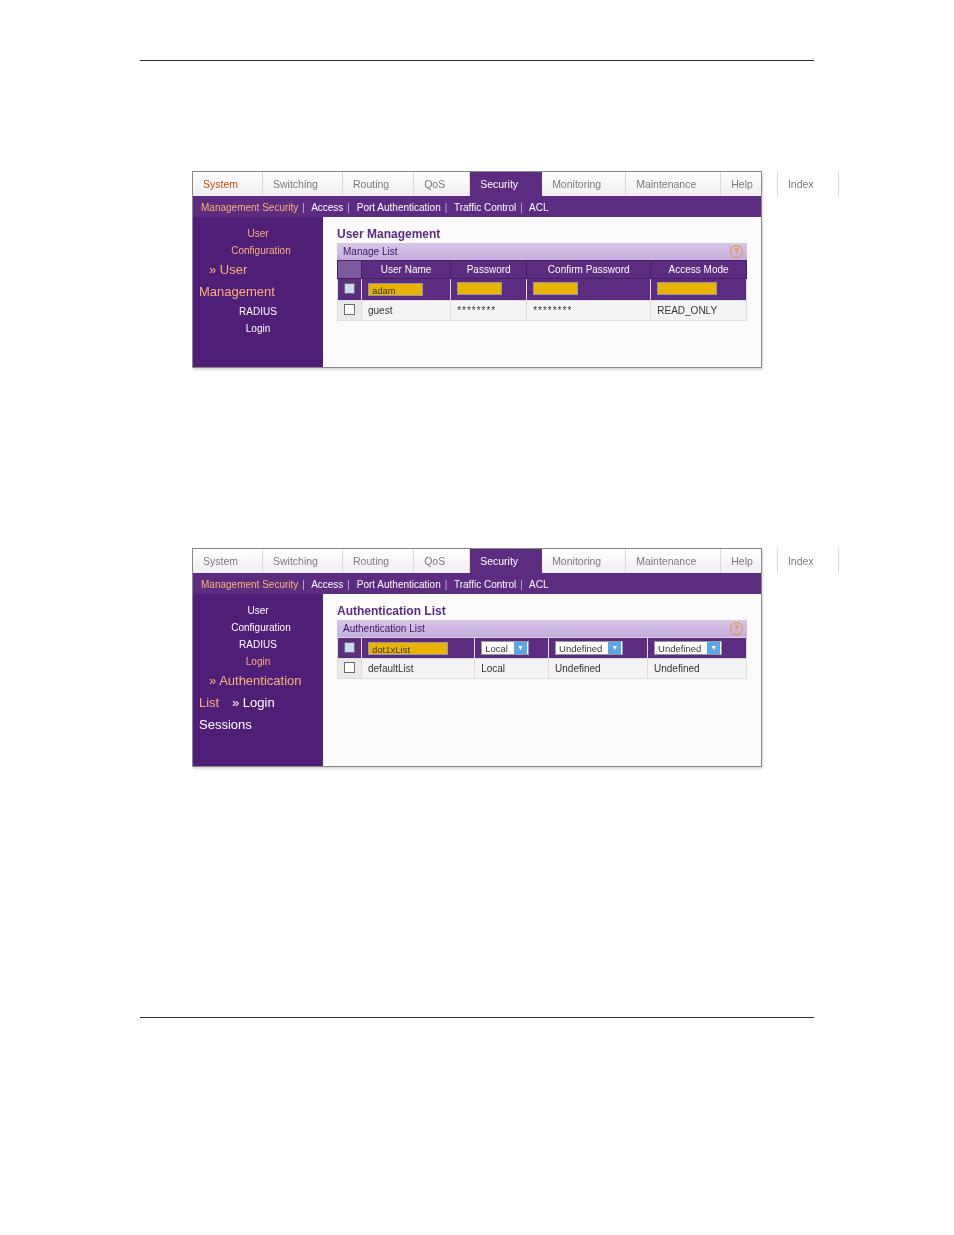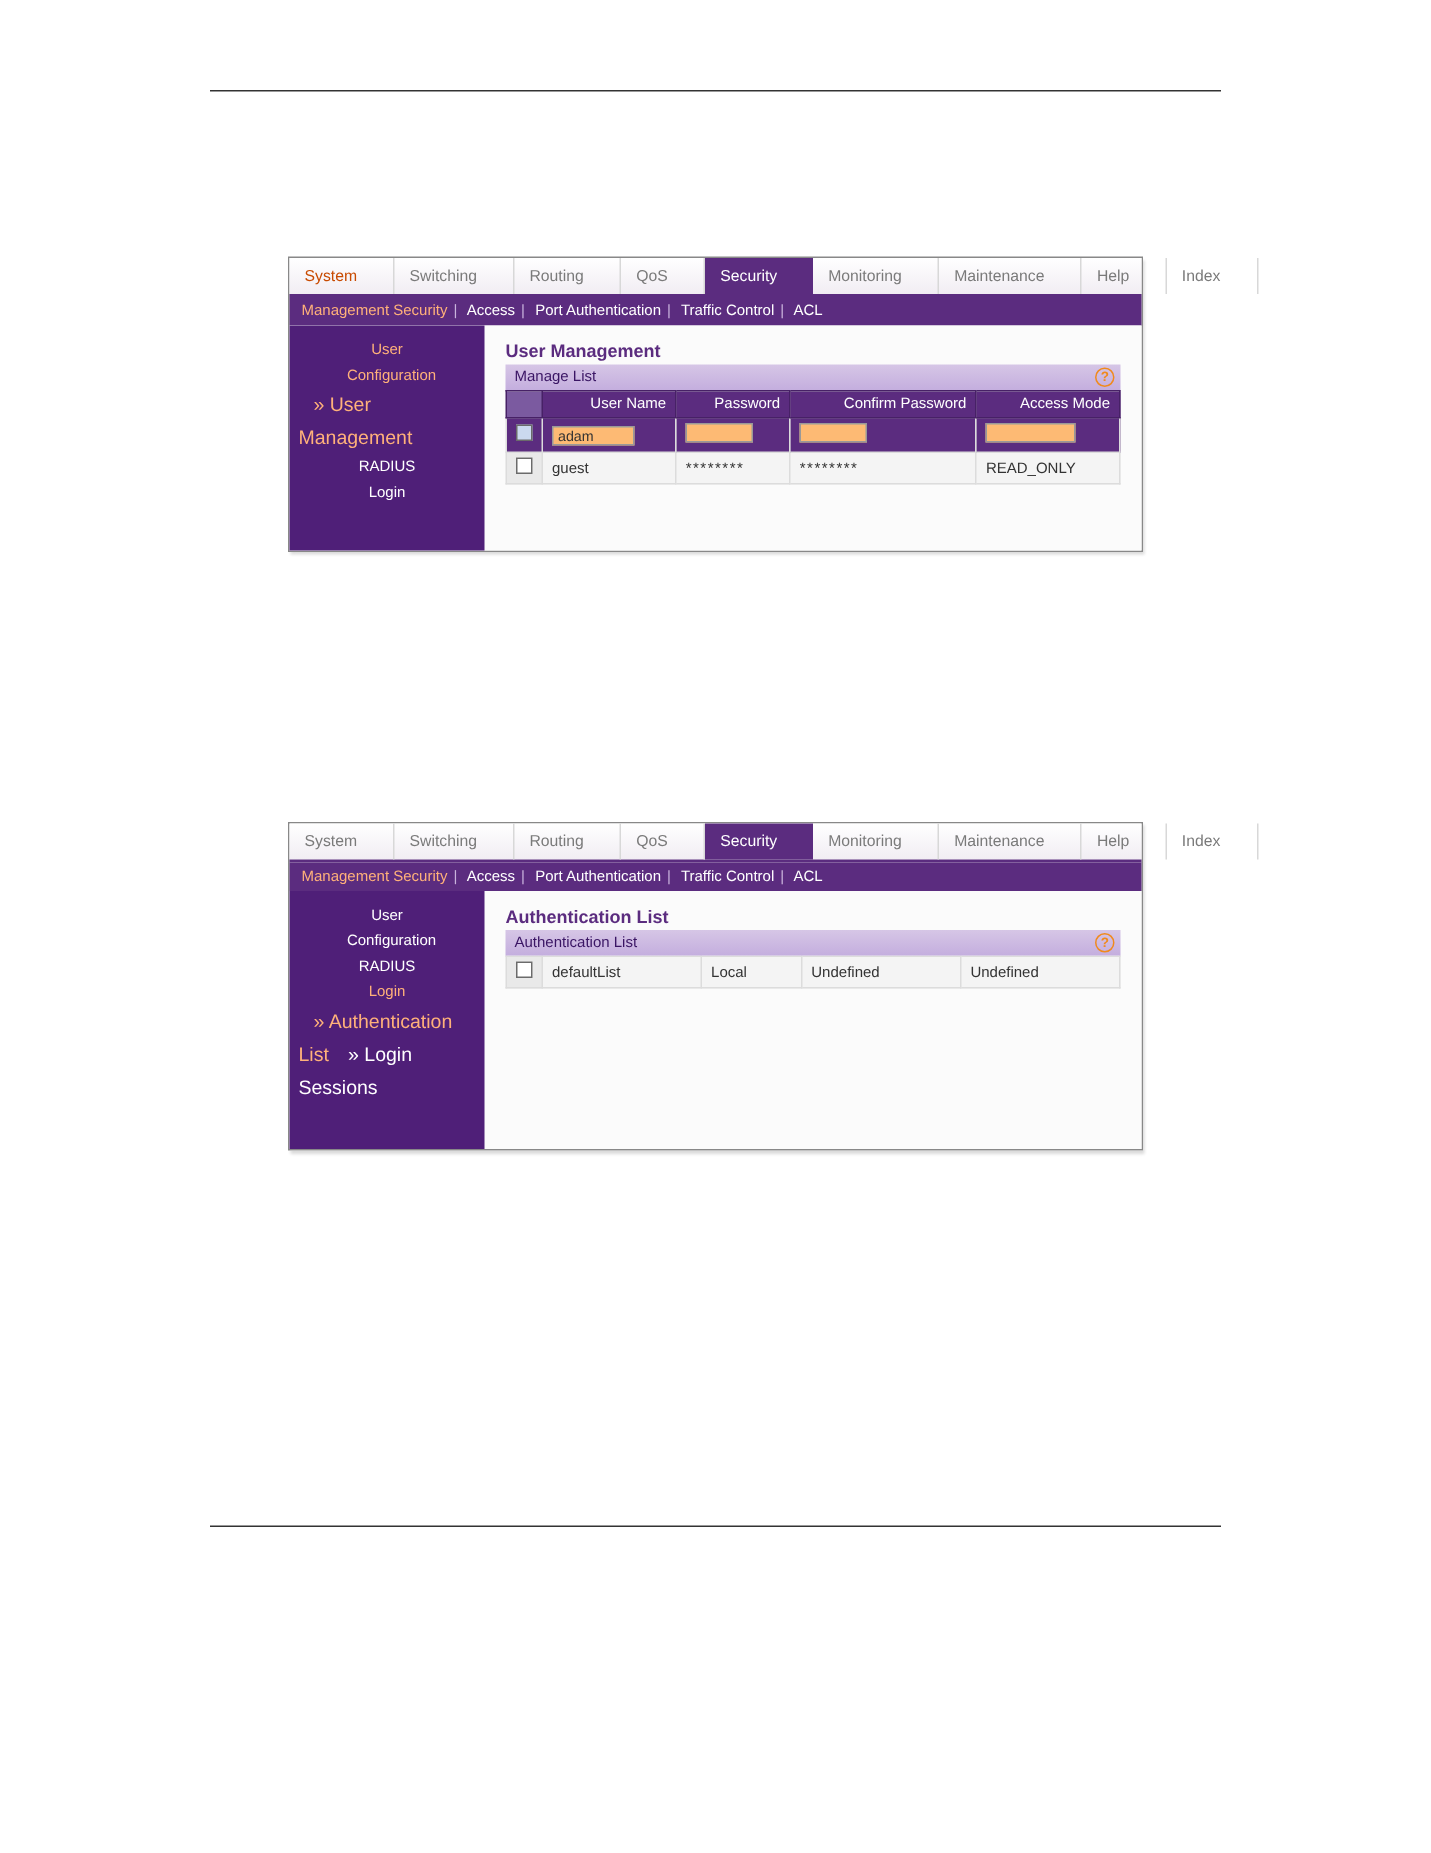--- a/index.html
+++ b/index.html
@@ -49,29 +49,29 @@
   .main { flex:1; padding:10px 14px 22px 14px; }
   .panel-title { color:#5b2c7f; font-weight:bold; font-size:12px; margin-bottom:2px; }
   .panel-head { background:linear-gradient(#d6c6e6,#c4aede); color:#3a1564; font-size:10px; padding:3px 6px; position:relative; }
   .panel-head .help-ic {
     position:absolute; right:4px; top:2px; width:13px; height:13px;
     border:1.5px solid #f08a1d; border-radius:50%; color:#f08a1d;
     font-weight:bold; font-size:9px; line-height:11px; text-align:center;
   }
 
   table.grid { border-collapse:collapse; width:100%; font-size:10px; }
-  table.grid th { background:#5b2c7f; color:#fff; font-weight:normal; text-align:right; padding:3px 6px; border:1px solid #472166; }
+  table.grid th { background:#5b2c7f; color:#fff; font-weight:normal; text-align:center; padding:3px 6px; border:1px solid #472166; }
   table.grid td { background:#f4f4f4; padding:3px 6px; border:1px solid #dcdcdc; }
   table.grid td.ck, table.grid th.ck { width:22px; text-align:center; background:#7b5aa0; }
   table.grid td.ck { background:#e9e9e9; }
   table.grid tr.inrow td { background:#5b2c7f; }
   table.grid tr.inrow td.ck { background:#5b2c7f; }
   .cbox { display:inline-block; width:11px; height:11px; border:1px solid #6b6b6b; background:#fff; }
   .chk { background:#cbd9ef; }
-  .inp { display:inline-block; background:#fdba74; border:1px solid #999; height:13px; padding:0 3px; font-size:9.5px; line-height:13px; min-width:55px; }
+  .inp { display:inline-block; background:#eab308; border:1px solid #999; height:13px; padding:0 3px; font-size:9.5px; line-height:13px; min-width:55px; }
   .sel { display:inline-flex; align-items:center; background:#fff; border:1px solid #999; height:14px; font-size:9.5px; }
   .sel .val { padding:0 5px 0 3px; }
   .sel .arw { background:#5fa4e6; color:#fff; width:13px; text-align:center; font-size:8px; line-height:12px; height:12px; margin:1px; }
   .pwmask { letter-spacing:1px; }
 
   .shot2 { margin-top:180px; }
 </style>
 </head>
 <body>
 
@@ -182,20 +182,36 @@
 
       <div class="main">
         <div class="panel-title">Authentication List</div>
         <div class="panel-head">
           <span>Authentication List</span>
           <span class="help-ic">?</span>
         </div>
 
         <table class="grid">
           <tbody>
+          <tr class="inrow">
+            <td class="ck"><span class="cbox chk"></span></td>
+            <td><span class="inp" style="min-width:80px">dot1xList</span></td>
+            <td><span class="sel">
+                    <span class="val">Local</span>
+                    <span class="arw">▾</span>
+                  </span></td>
+            <td><span class="sel">
+                    <span class="val">Undefined</span>
+                    <span class="arw">▾</span>
+                  </span></td>
+            <td><span class="sel">
+                    <span class="val">Undefined</span>
+                    <span class="arw">▾</span>
+                  </span></td>
+          </tr>
           <tr>
             <td class="ck"><span class="cbox"></span></td>
             <td>defaultList</td>
             <td>Local</td>
             <td>Undefined</td>
             <td>Undefined</td>
           </tr>
         </tbody>
           </table>
       </div>

